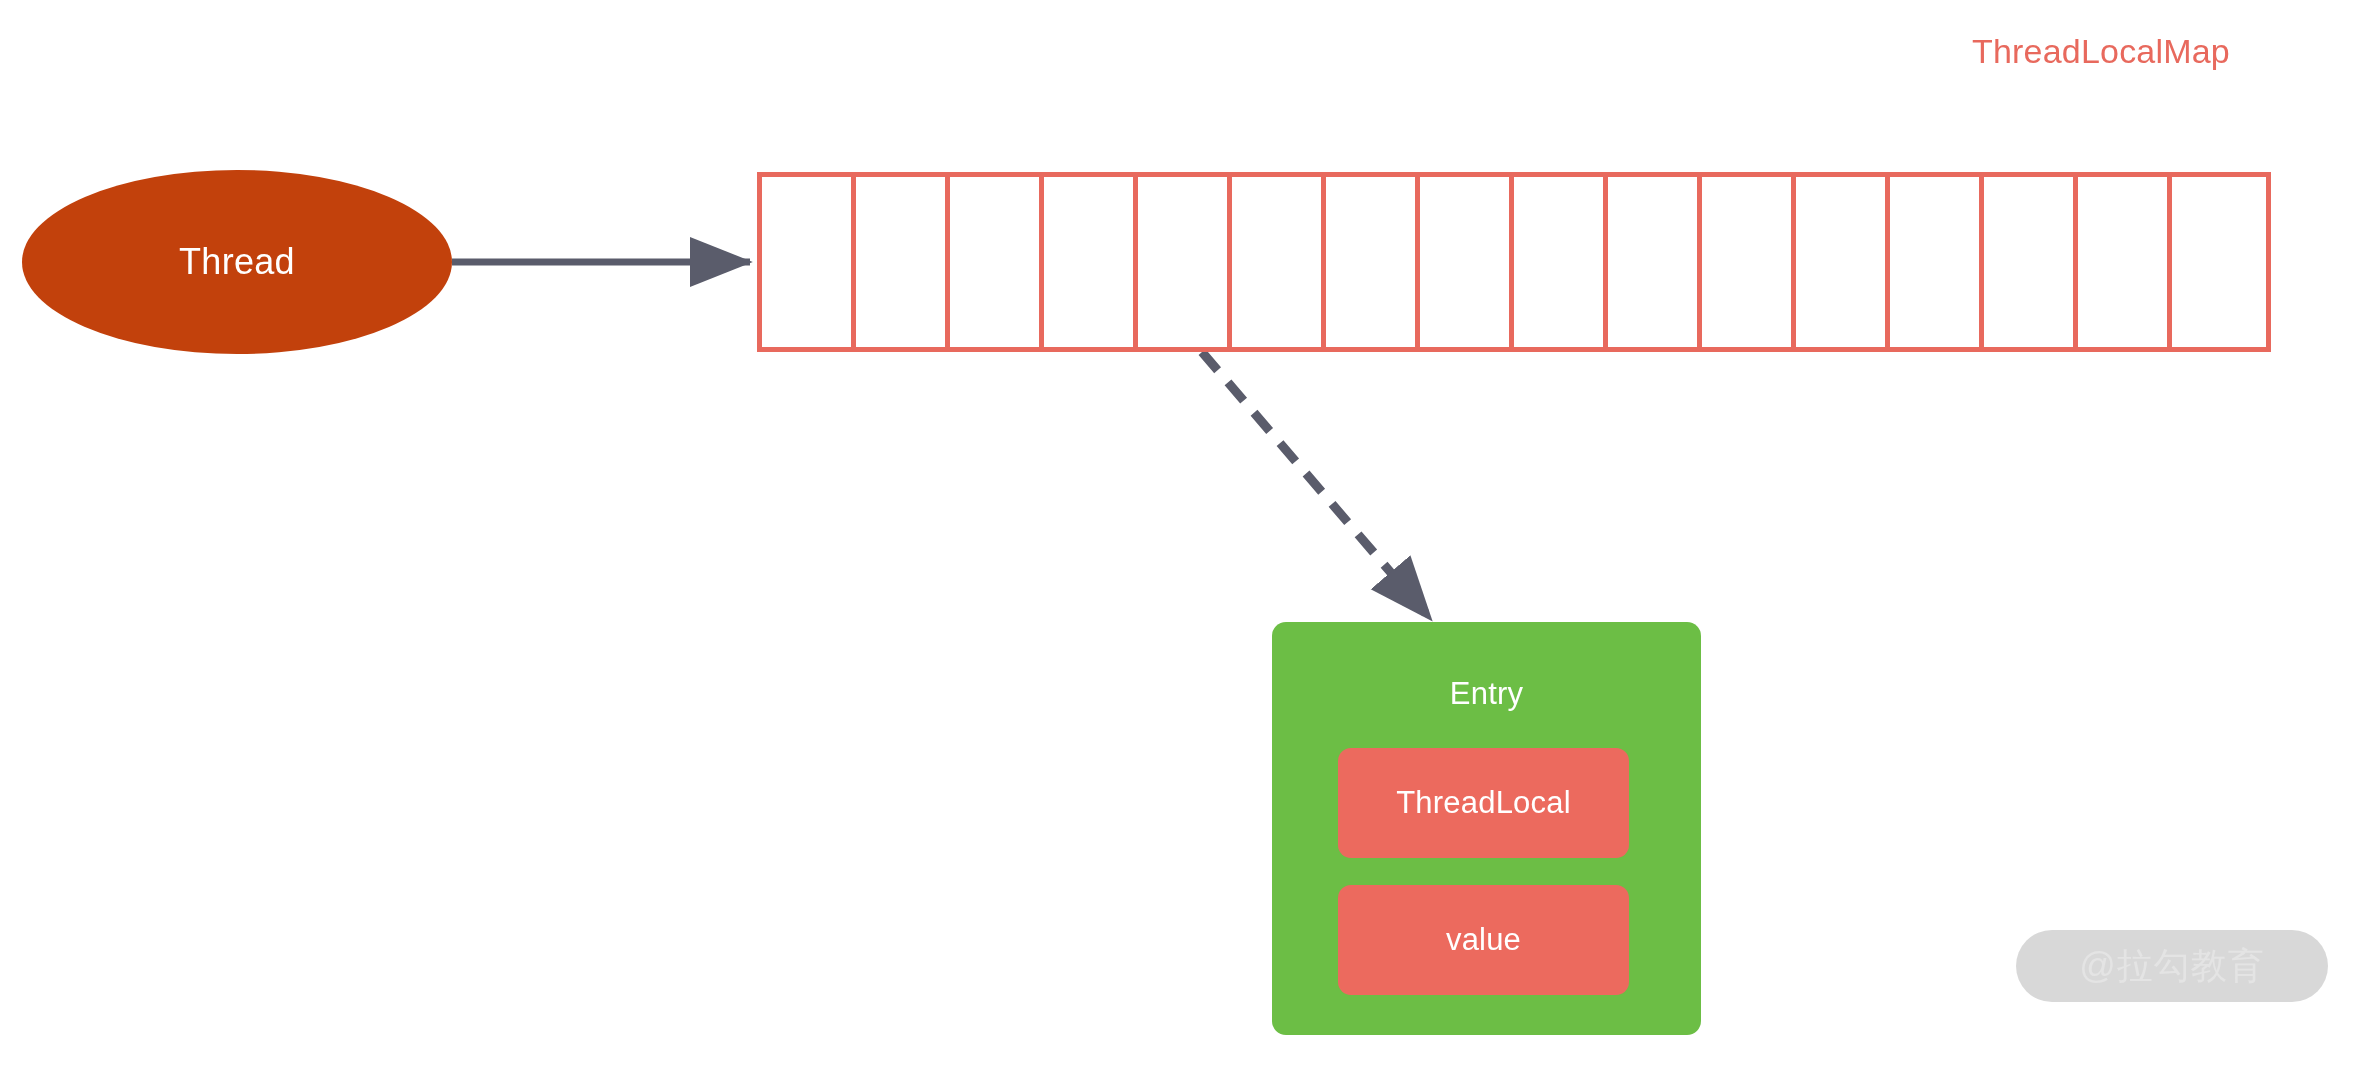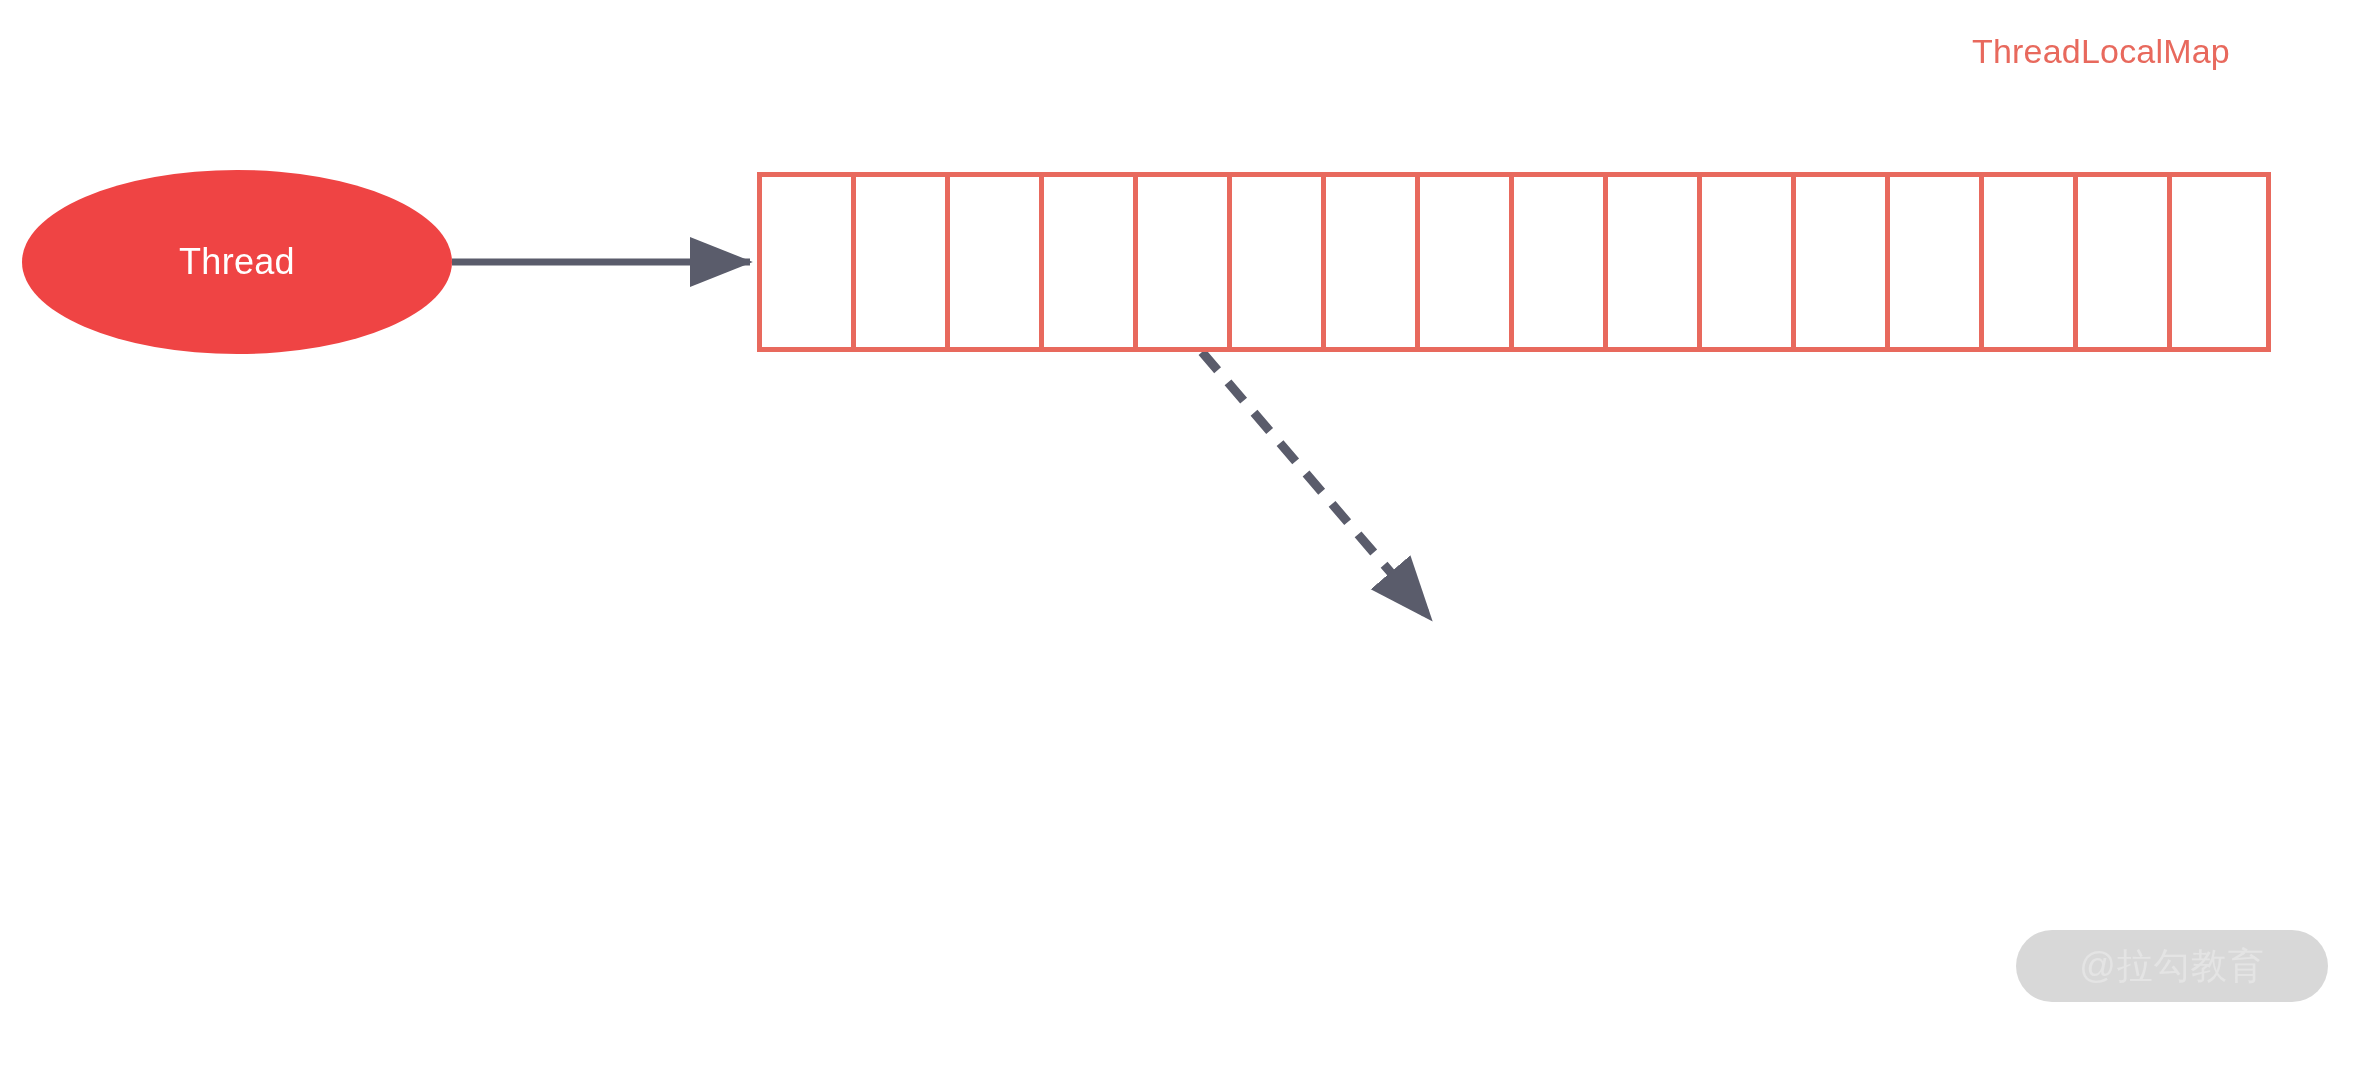--- a/index.html
+++ b/index.html
@@ -33,21 +33,21 @@
     white-space: nowrap;
   }
 
   
   .thread-ellipse {
     position: absolute;
     left: 22px;
     top: 170px;
     width: 430px;
     height: 184px;
-    background: #ef4444;
+    background: #c2410c;
     border-radius: 50%;
     display: flex;
     align-items: center;
     justify-content: center;
   }
   .thread-label {
     color: #ffffff;
     font-size: 36px;
     font-weight: 400;
     letter-spacing: 0.3px;
@@ -186,18 +186,29 @@
     <div class="map-cell"></div>
     <div class="map-cell"></div>
     <div class="map-cell"></div>
     <div class="map-cell"></div>
     <div class="map-cell"></div>
     <div class="map-cell"></div>
     <div class="map-cell"></div>
     <div class="map-cell"></div>
   </div>
 
+  <div class="entry-box">
+    <div class="entry-title">Entry</div>
+
+    <div class="entry-field field-1">
+      <span class="entry-field-label">ThreadLocal</span>
+    </div>
+
+    <div class="entry-field field-2">
+      <span class="entry-field-label">value</span>
+    </div>
+  </div>
 
   <div class="watermark">
     <span class="watermark-text">@拉勾教育</span>
   </div>
 
 </div>
 
 </body></html>

